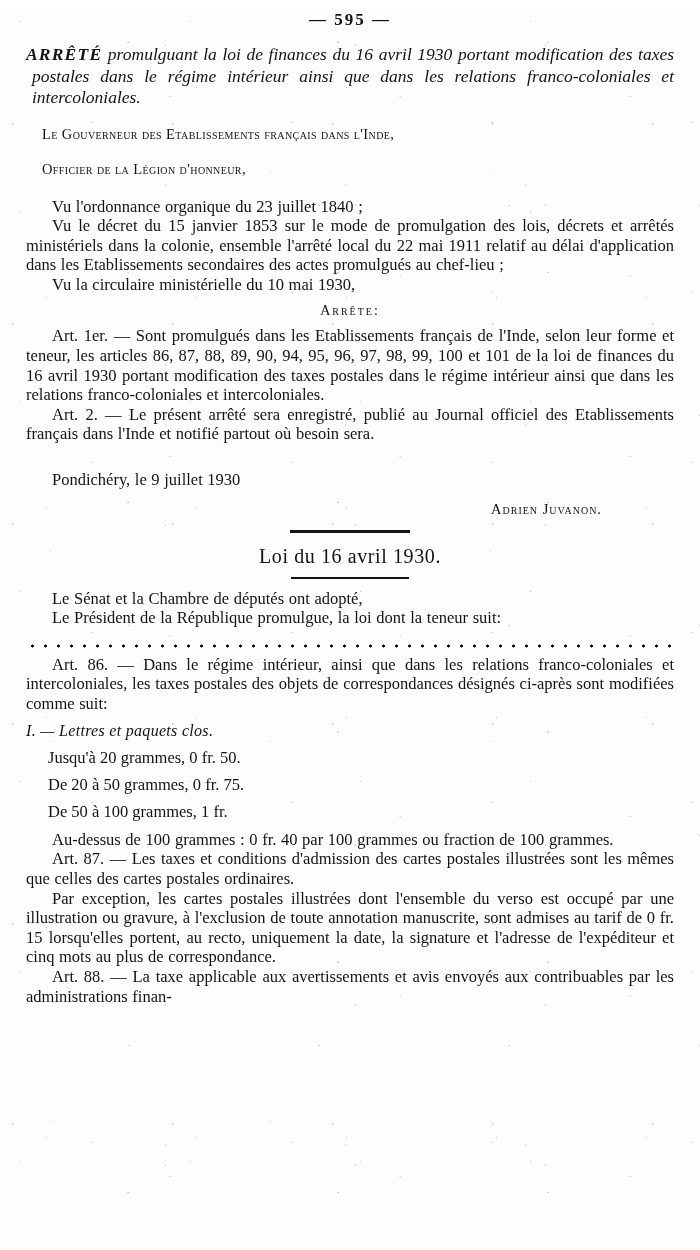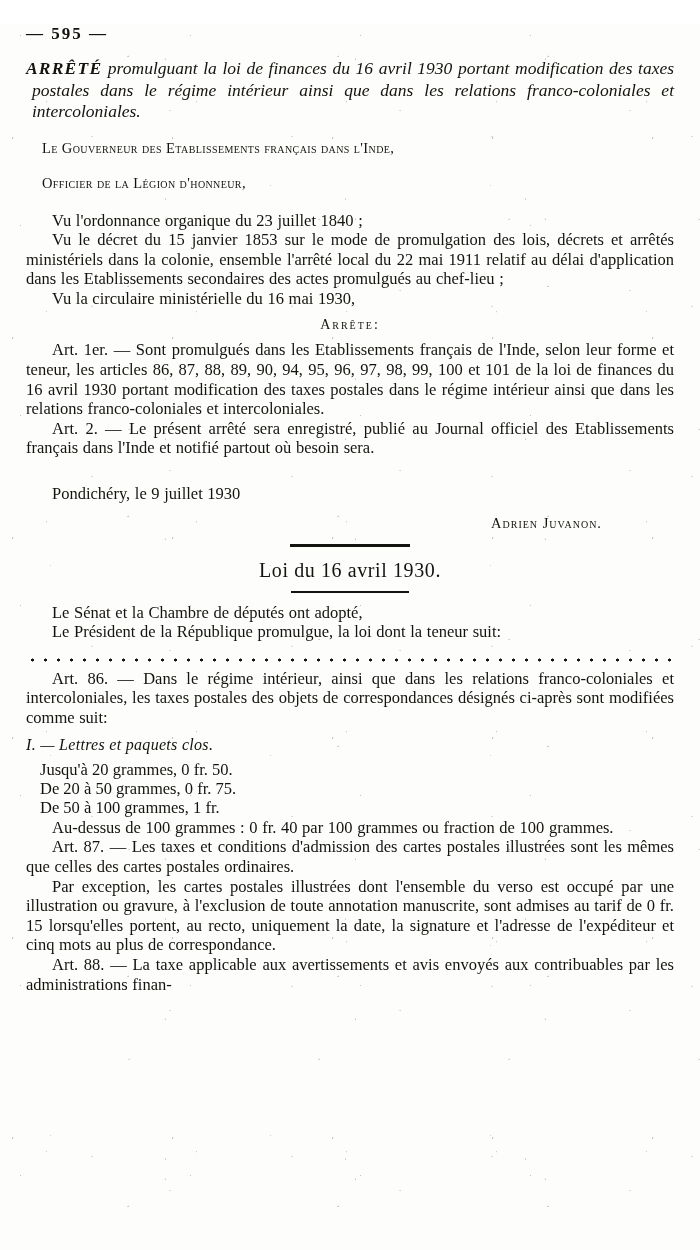--- a/index.html
+++ b/index.html
@@ -37,24 +37,25 @@
                     160px 200px,200px 170px,180px 240px,220px 190px,190px 210px;
   }
   .ink{
     position:relative;
     z-index:2;
     text-rendering:optimizeLegibility;
   }
 
   
   .folio{
+    text-align:center;
     font-size:17px;
     letter-spacing:2px;
     font-weight:bold;
-    margin:24px 0 14px 0;
+    margin:10px 0 14px 0;
     font-family:"Liberation Serif", serif;
   }
 
   
   .decree-title{
     font-style:italic;
     font-size:17.5px;
     line-height:21.5px;
     text-align:justify;
     margin:0 0 8px 0;
@@ -132,21 +133,21 @@
     text-align:left;
     font-style:italic;
     font-size:16px;
     margin:8px 0 6px 0;
     letter-spacing:.3px;
   }
 
   .tariff{
     font-size:16.5px;
     line-height:19.4px;
-    margin:0;
+    margin:8px;
     padding-left:14px;
     text-indent:0;
   }
 
   .spacer-sm{height:5px;}
   .spacer-xs{height:2px;}
 </style>
 </head>
 <body>
 
@@ -159,21 +160,21 @@
 
     <p class="decree-title"><span class="lead">ARRÊTÉ</span><span> promulguant la loi de finances du 16 avril 1930 portant modification des taxes postales dans le régime intérieur ainsi que dans les relations franco-coloniales et intercoloniales.</span></p>
 
     <p class="smallcaps-line">Le Gouverneur des Etablissements français dans l'Inde,</p>
     <p class="smallcaps-line">Officier de la Légion d'honneur,</p>
 
     <div class="spacer-xs"></div>
 
     <p class="body">Vu l'ordonnance organique du 23 juillet 1840 ;</p>
     <p class="body">Vu le décret du 15 janvier 1853 sur le mode de promulgation des lois, décrets et arrêtés ministériels dans la colonie, ensemble l'arrêté local du 22 mai 1911 relatif au délai d'application dans les Etablissements secondaires des actes promulgués au chef-lieu ;</p>
-    <p class="body">Vu la circulaire ministérielle du 16 mai 1930,</p>
+    <p class="body">Vu la circulaire ministérielle du 10 mai 1930,</p>
 
     <div class="centered-head">Arrête:</div>
 
     <p class="body">Art. 1er. — Sont promulgués dans les Etablissements français de l'Inde, selon leur forme et teneur, les articles 86, 87, 88, 89, 90, 94, 95, 96, 97, 98, 99, 100 et 101 de la loi de finances du 16 avril 1930 portant modification des taxes postales dans le régime intérieur ainsi que dans les relations franco-coloniales et intercoloniales.</p>
     <p class="body">Art. 2. — Le présent arrêté sera enregistré, publié au Journal officiel des Etablissements français dans l'Inde et notifié partout où besoin sera.</p>
 
     <div class="spacer-sm"></div>
 
     <p class="body noindent" style="text-indent:26px;margin-top:21px;">Pondichéry, le 9 juillet 1930</p>
 

